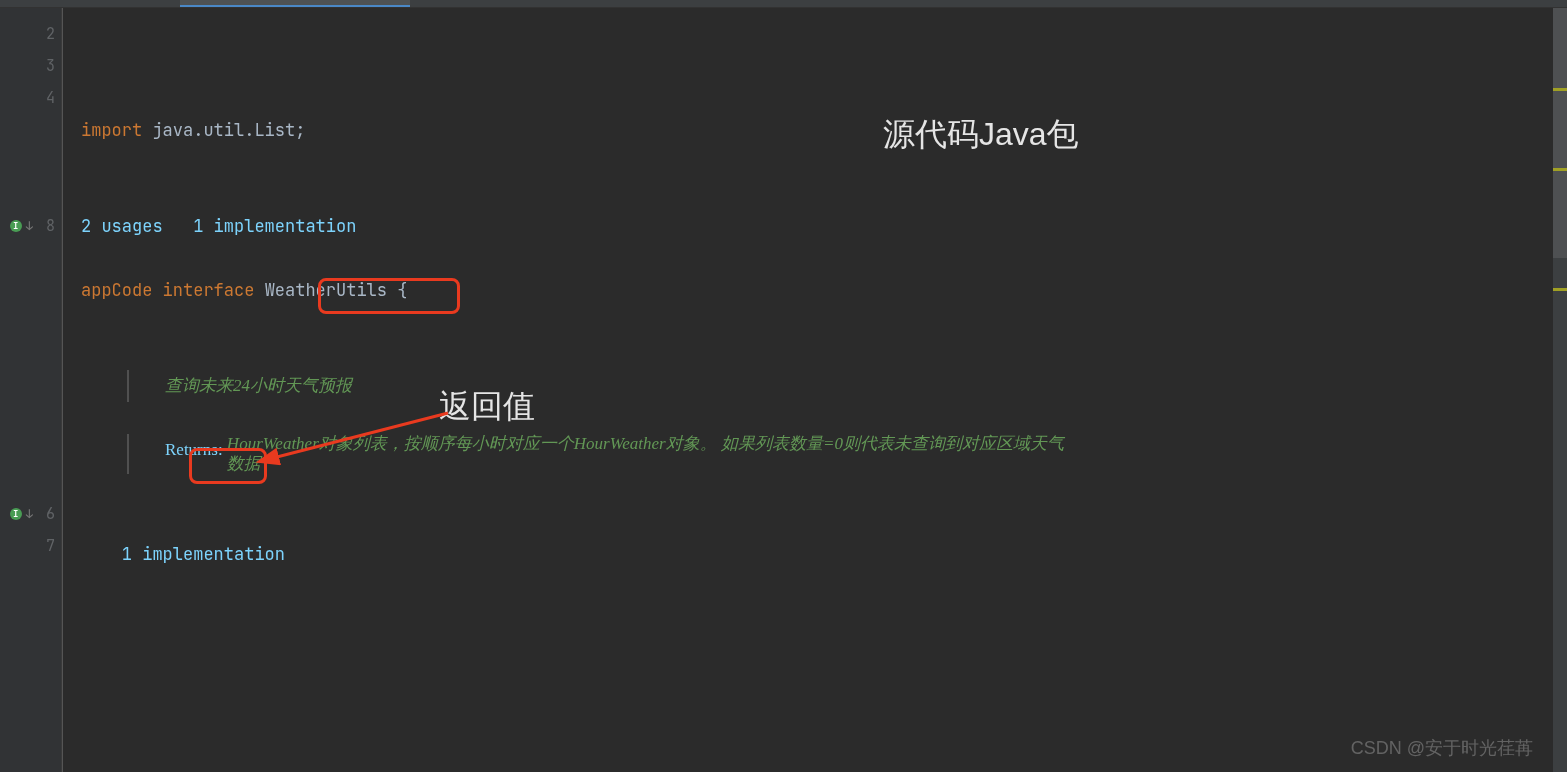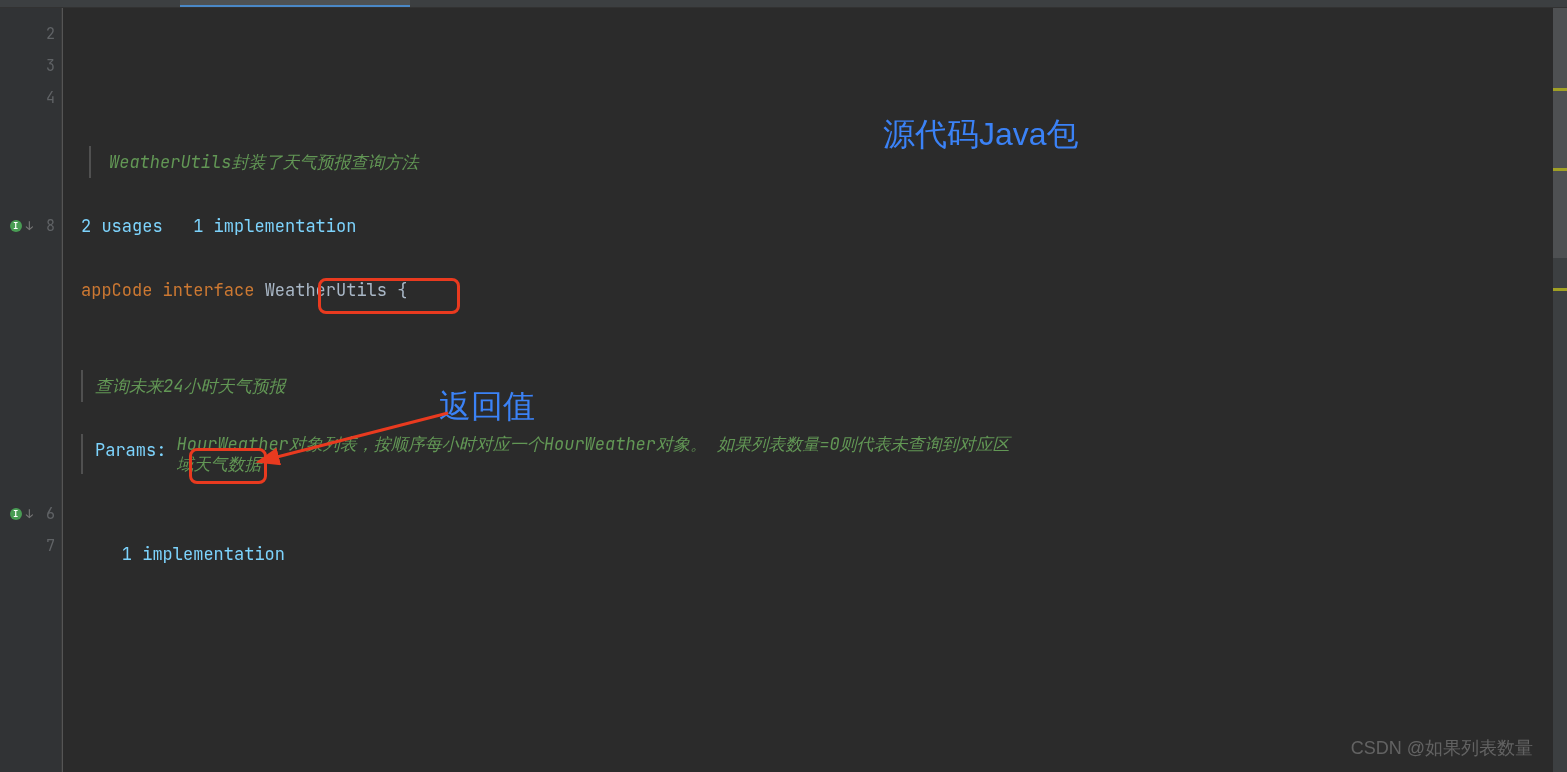--- a/index.html
+++ b/index.html
@@ -72,31 +72,33 @@
     .ident { color: #a9b7c6; }
     .comment-doc { color: #629755; font-style: italic; }
     .hint { color: #7dd3fc; font-style: normal; }
     .doc-block {
       border-left: 2px solid #505050;
       padding-left: 18px;
       margin-left: 8px;
     }
     .doc-block-inner {
       border-left: 2px solid #505050;
-      padding-left: 12px;
+      padding-left: 36px;
+      margin-left: 46px;
+      font-family: Liberation Serif, serif;
     }
     .box-highlight {
       position: absolute;
       border: 3px solid #e93a1f;
       border-radius: 8px;
       pointer-events: none;
     }
     .ann-text {
       position: absolute;
-      color: #3b82f6;
+      color: #e5e5e5;
       font-size: 32px;
       font-weight: 400;
       font-family: "Microsoft YaHei", sans-serif;
       pointer-events: none;
     }
     .arrow-svg {
       position: absolute;
       pointer-events: none;
     }
     .scrollbar {
@@ -211,27 +213,27 @@
       <div class="gutter-line">
         <span style="width: 18px; text-align: right;"></span>
       </div>
       <div class="gutter-line">
         <span style="width: 18px; text-align: right;"></span>
       </div>
     </div>
   <div class="code">
 
 <div></div>
-<div></div>
-<div class="doc-block"><span class="comment-doc">WeatherUtils封装了天气预报查询方法</span></div>
+<div><span class="kw">import</span> <span class="ident">java.util.List</span><span class="punc">;</span></div>
+<div></div>
 <div><span class="hint">2 usages   1 implementation</span></div>
 <div><span class="kw">appCode</span> <span class="kw">interface</span> <span class="ident">WeatherUtils</span> <span class="punc">{</span></div>
 
 <div class="doc-block-inner"><span class="comment-doc">查询未来24小时天气预报</span></div>
-<div class="doc-block-inner"><span class="hint">Params:</span> <span class="comment-doc" style="white-space:normal;display:inline-block;width:840px;vertical-align:top;line-height:20px;">HourWeather对象列表，按顺序每小时对应一个HourWeather对象。 如果列表数量=0则代表未查询到对应区域天气数据</span></div>
+<div class="doc-block-inner"><span class="hint">Returns:</span> <span class="comment-doc" style="white-space:normal;display:inline-block;width:840px;vertical-align:top;line-height:20px;">HourWeather对象列表，按顺序每小时对应一个HourWeather对象。 如果列表数量=0则代表未查询到对应区域天气数据</span></div>
 <div></div>
 <div>    <span class="hint">1 implementation</span></div>
 
 <div></div>
 
 
 
 
 
 <div></div>
@@ -249,21 +251,21 @@
     
     <svg class="arrow-svg" style="left:190px;top:395px;" width="200" height="65">
       <defs>
         <marker id="ah" markerWidth="10" markerHeight="10" refX="2" refY="3" orient="auto">
           <path d="M0,0 L0,6 L8,3 z" fill="#e93a1f"></path>
         </marker>
       </defs>
       <line x1="195" y1="10" x2="20" y2="55" stroke="#e93a1f" stroke-width="3" marker-end="url(#ah)"></line>
     </svg>
 
-    <div class="watermark">CSDN @如果列表数量</div>
+    <div class="watermark">CSDN @安于时光荏苒</div>
   </div>
 
   <div class="scrollbar">
     <div class="scroll-thumb"></div>
     <div class="scroll-mark" style="top:80px;"></div>
     <div class="scroll-mark" style="top:160px;"></div>
     <div class="scroll-mark" style="top:280px;"></div>
   </div>
 </div>
 

